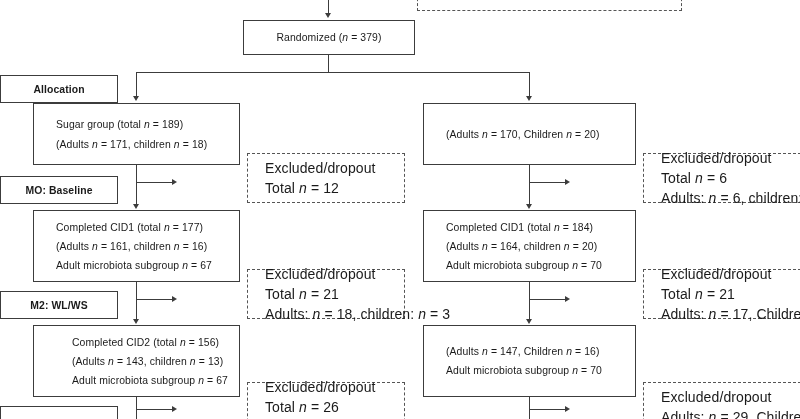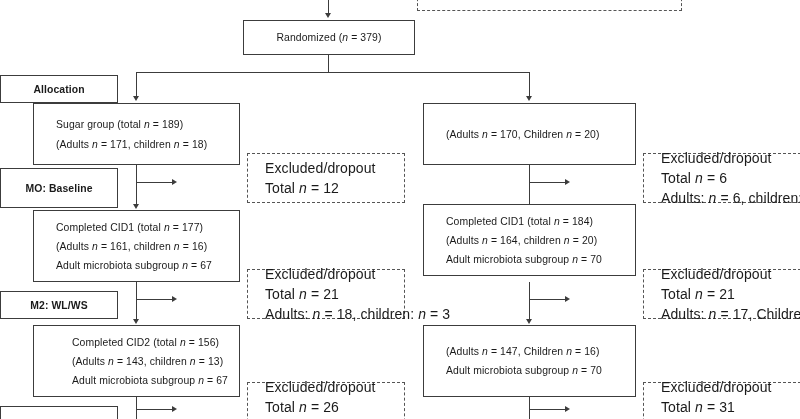--- a/index.html
+++ b/index.html
@@ -119,21 +119,21 @@
   <div class="vline" style="left:136px; top:72px; height:24px;"></div>
   <div class="arrow-down" style="left:133.4px; top:96px;"></div>
 
   <div class="vline" style="left:529px; top:72px; height:24px;"></div>
   <div class="arrow-down" style="left:526.4px; top:96px;"></div>
 
   <div class="box stage center" style="left:0px; top:75px; width:118px; height:28px;">
     <div class="line">Allocation</div>
   </div>
 
-  <div class="box stage center" style="left:0px; top:168px; width:118px; height:40px;">
+  <div class="box stage center" style="left:0px; top:176px; width:118px; height:28px;">
     <div class="line">MO: Baseline</div>
   </div>
 
   <div class="box stage center" style="left:0px; top:291px; width:118px; height:28px;text-align:right;">
     <div class="line">M2: WL/WS</div>
   </div>
 
   <div class="box stage center" style="left:0px; top:406px; width:118px; height:28px;">
     <div class="line"></div>
   </div>
@@ -195,21 +195,21 @@
   <div class="arrow-down" style="left:526.4px; top:204px;"></div>
   <div class="hline" style="left:529px; top:182px; width:37px;"></div>
   <div class="arrow-right" style="left:565px; top:178.8px;"></div>
 
   <div class="box dashed excl" style="left:643px; top:153px; width:158px; height:50px;">
     <div class="line">Excluded/dropout</div>
     <div class="line">Total <em>n</em> = 6</div>
     <div class="line">Adults: <em>n</em> = 6, children: <em>n</em> = 0</div>
   </div>
 
-  <div class="box grp narrow" style="left:423px; top:204px; width:213px; height:72px;">
+  <div class="box grp narrow" style="left:423px; top:210px; width:213px; height:72px;">
     <div class="line">Completed CID1 (total <em>n</em> = 184)</div>
     <div class="line">(Adults <em>n</em> = 164, children <em>n</em> = 20)</div>
     <div class="line">Adult microbiota subgroup <em>n</em> = 70</div>
   </div>
 
   <div class="vline" style="left:529px; top:282px; height:40px;"></div>
   <div class="arrow-down" style="left:526.4px; top:319px;"></div>
   <div class="hline" style="left:529px; top:299px; width:37px;"></div>
   <div class="arrow-right" style="left:565px; top:295.8px;"></div>
 
@@ -223,17 +223,16 @@
     <div class="line">(Adults <em>n</em> = 147, Children <em>n</em> = 16)</div>
     <div class="line">Adult microbiota subgroup <em>n</em> = 70</div>
   </div>
 
   <div class="vline" style="left:529px; top:397px; height:22px;"></div>
   <div class="hline" style="left:529px; top:409px; width:37px;"></div>
   <div class="arrow-right" style="left:565px; top:405.8px;"></div>
 
   <div class="box dashed excl" style="left:643px; top:382px; width:158px; height:50px;">
     <div class="line">Excluded/dropout</div>
-    <div class="line">Total <em>n</em> = 31</div>
     <div class="line">Adults: <em>n</em> = 29, Children: <em>n</em> = 2</div>
   </div>
 
 </div>
 
 </body></html>

